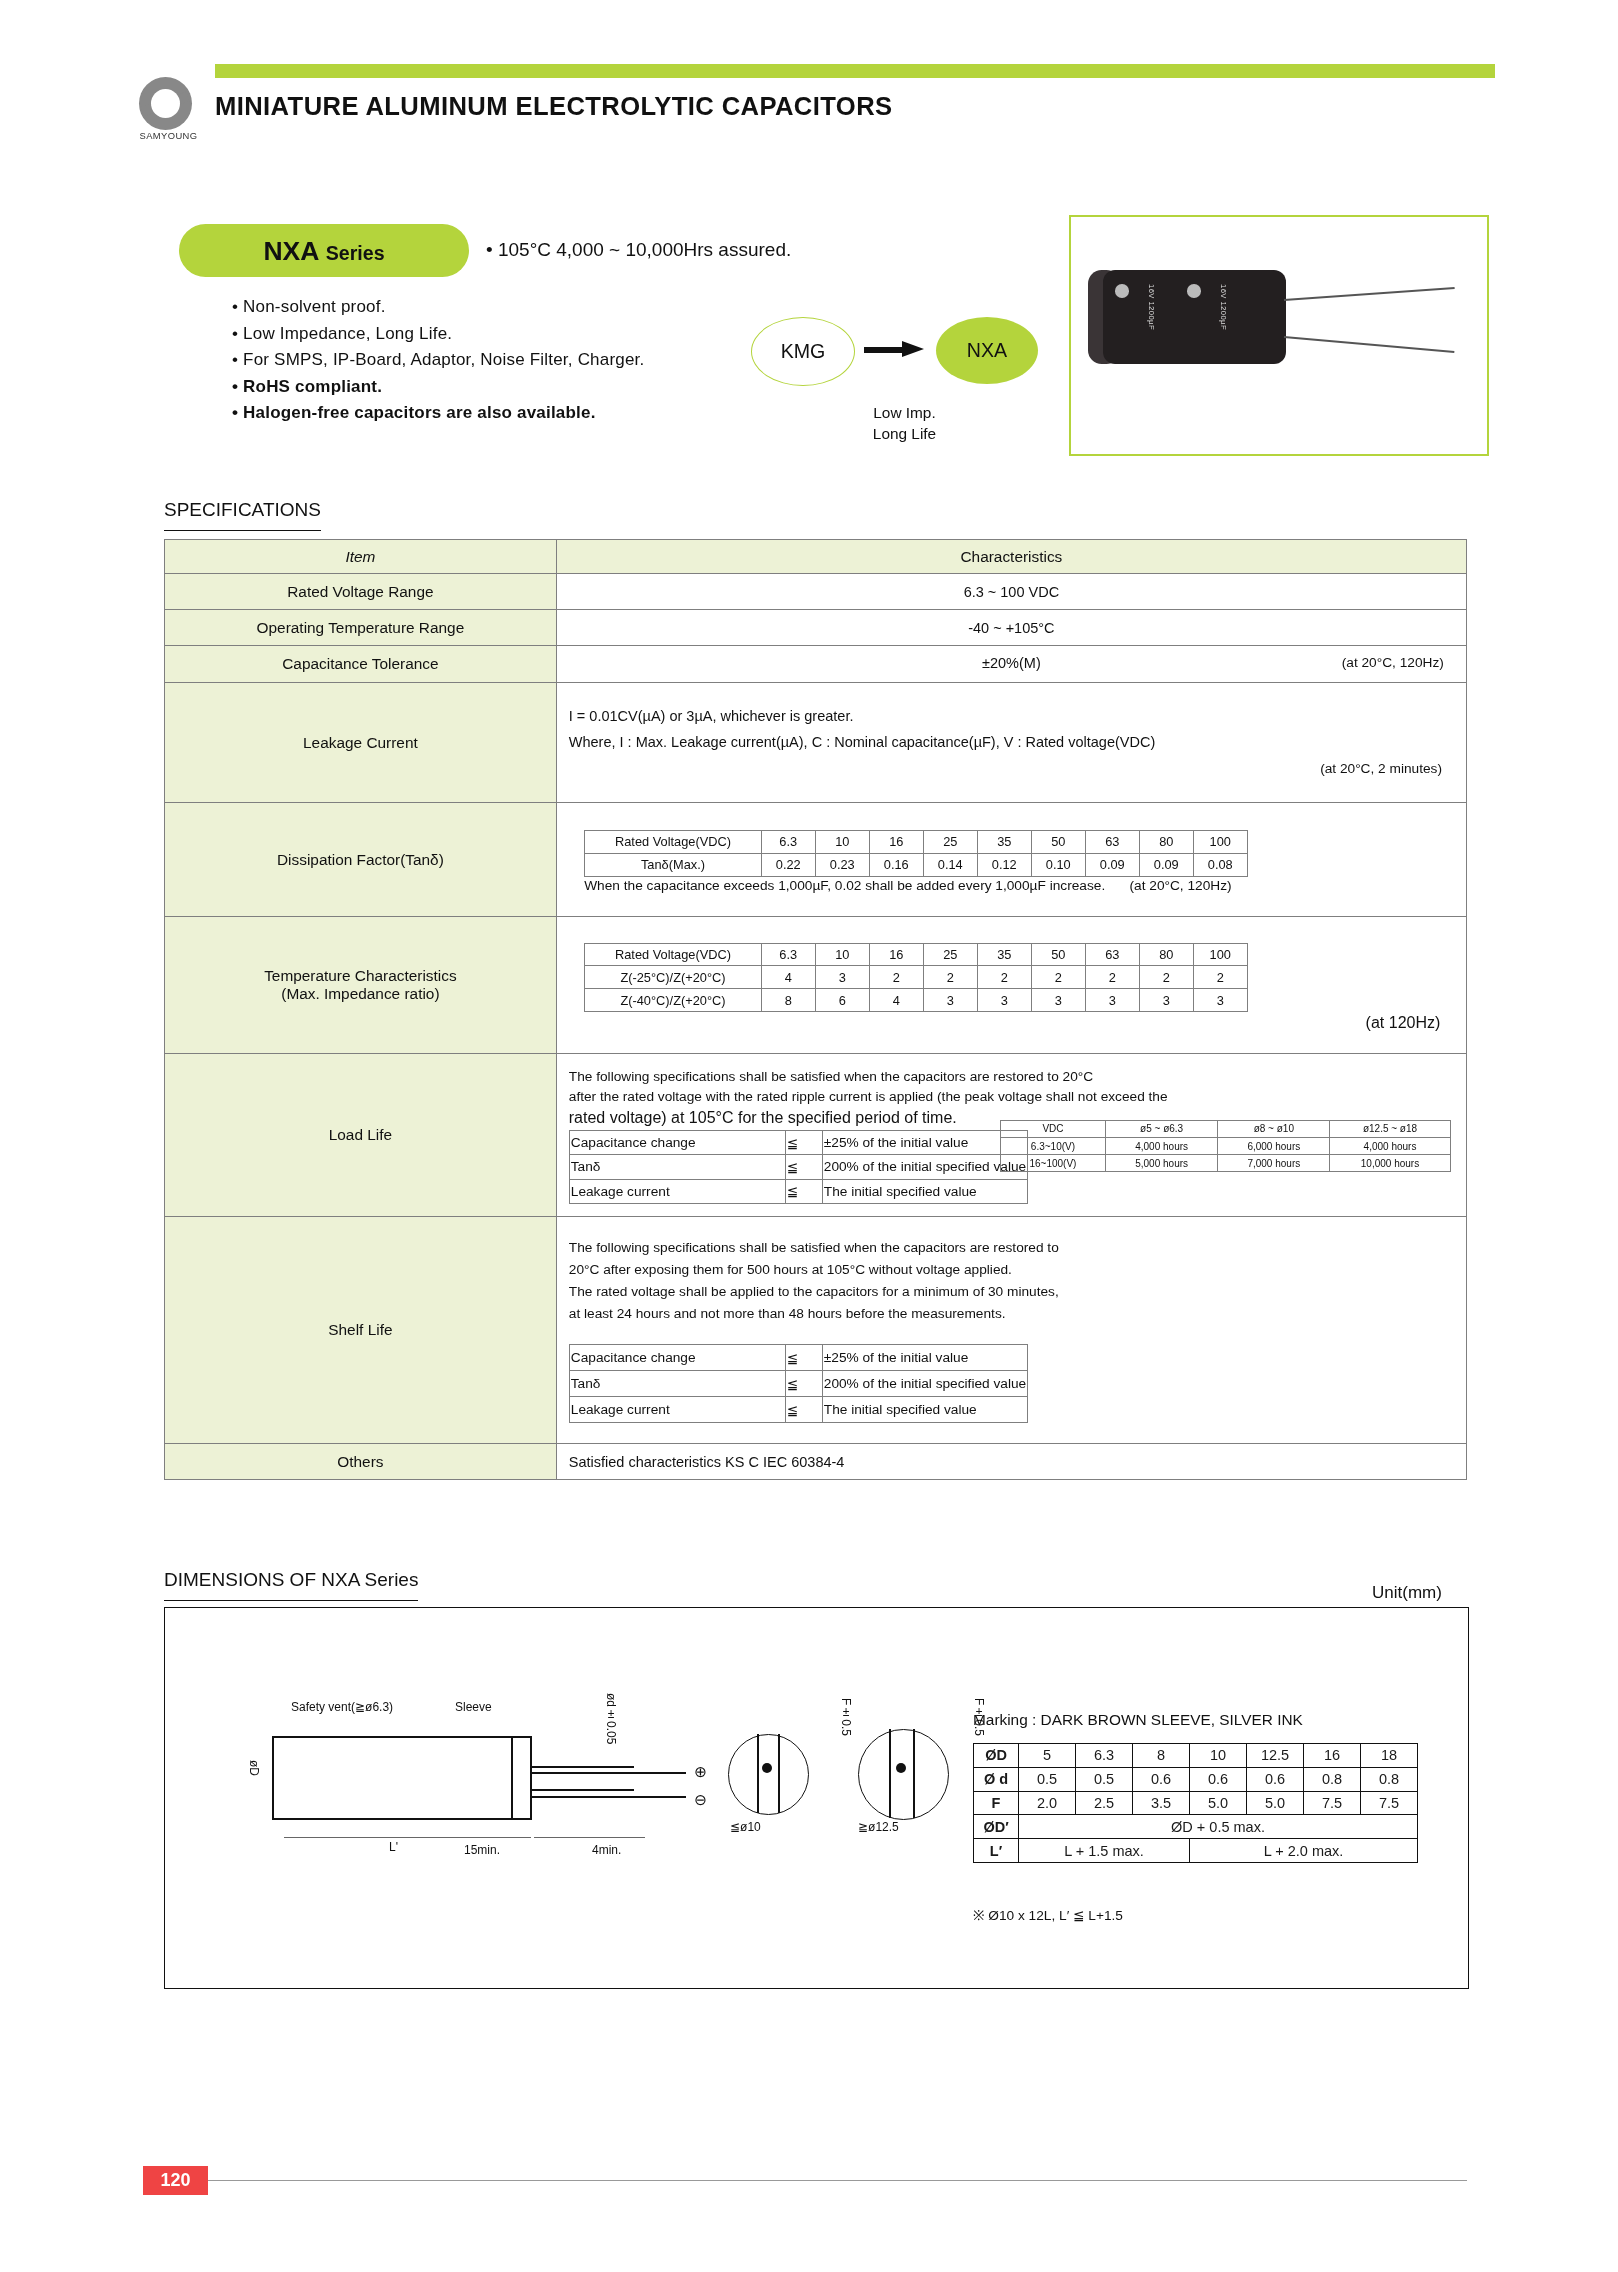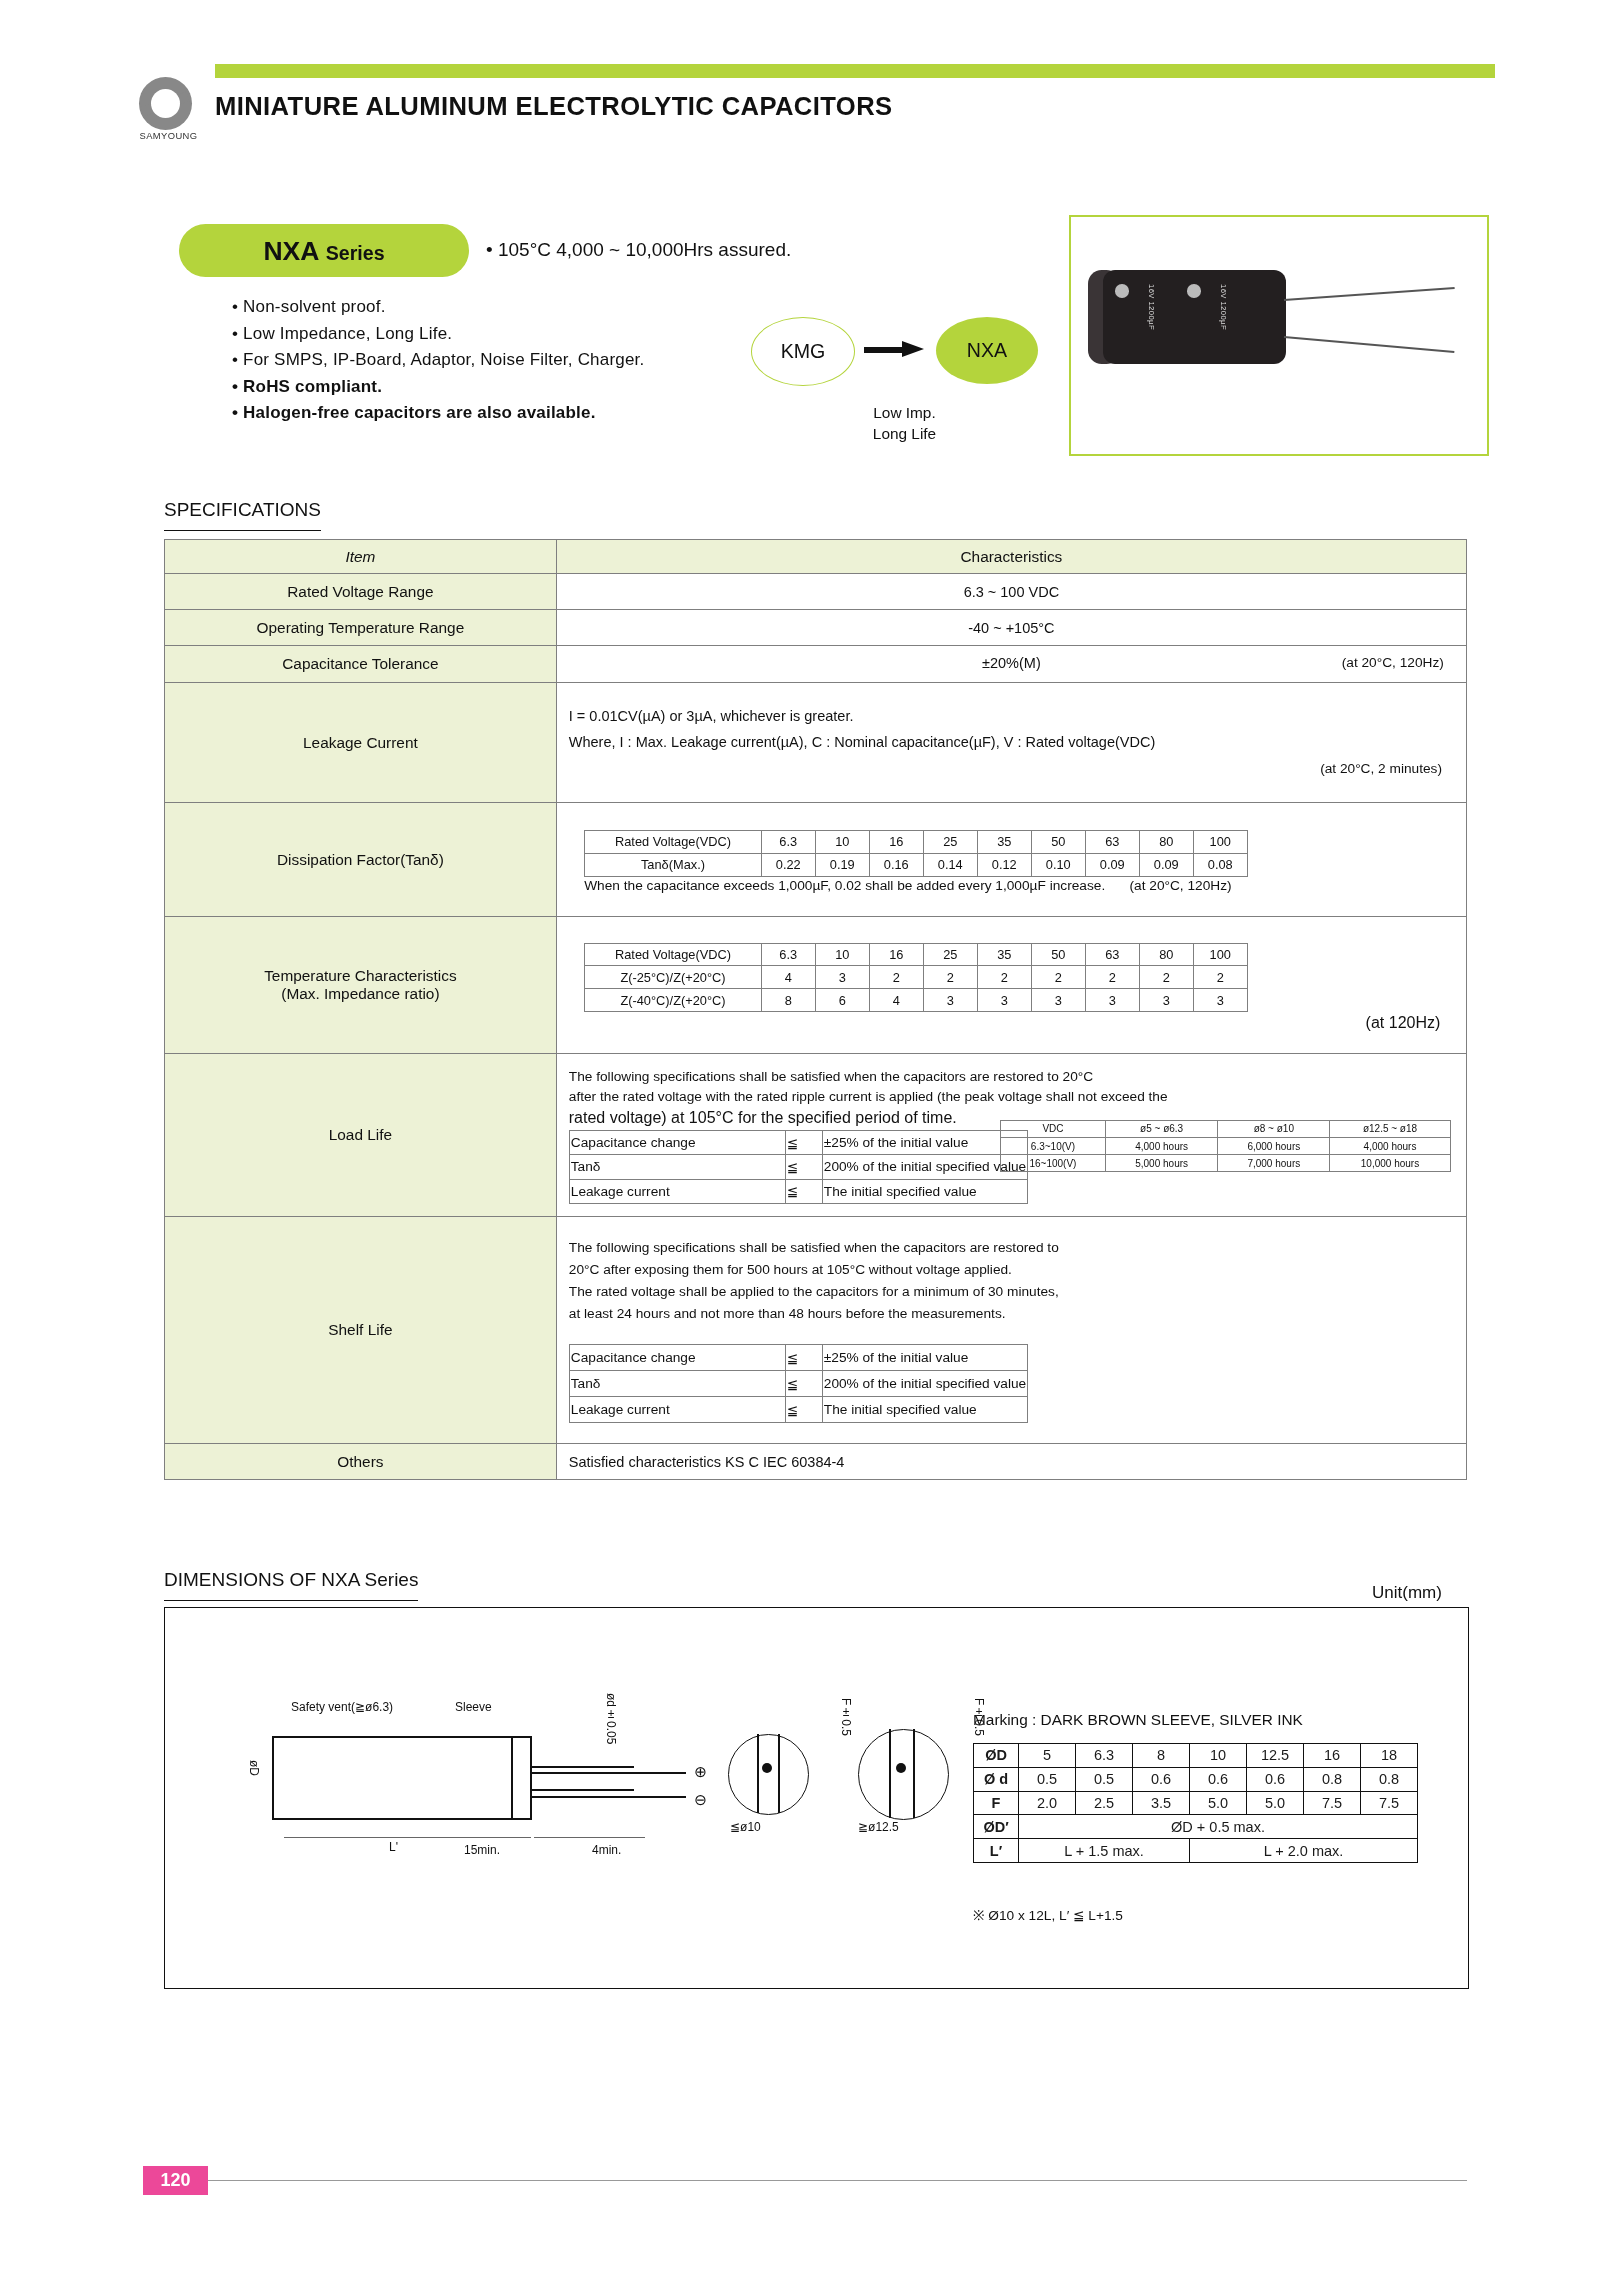--- a/index.html
+++ b/index.html
@@ -149,21 +149,21 @@
   .dimtable td.hcol{width:44px;font-weight:bold;}
   .marking{position:absolute;left:973px;top:1711px;font-size:15.4px;color:#111;}
   .dnote{position:absolute;left:973px;top:1905px;font-size:13.7px;color:#111;}
 
   
   .draw-lbl{position:absolute;font-size:12px;color:#111;}
   .drw-line{position:absolute;background:#111;}
 
   
   .pgnum{
-    position:absolute;left:143px;top:2166px;width:65px;height:29px;background:#ec4899;
+    position:absolute;left:143px;top:2166px;width:65px;height:29px;background:#ef4444;
     color:#fff;font-size:18px;font-weight:bold;text-align:center;line-height:29px;
   }
   .foot-rule{position:absolute;left:208px;top:2180px;width:1259px;height:0.9px;background:#999;}
 </style>
 </head>
 <body>
 
 <div class="page">
 
   <div class="hdr-bar"></div>
@@ -264,21 +264,21 @@
             <td class="num">25</td>
             <td class="num">35</td>
             <td class="num">50</td>
             <td class="num">63</td>
             <td class="num">80</td>
             <td class="num">100</td>
           </tr>
           <tr>
             <td class="lead-col">Tanδ(Max.)</td>
             <td class="num">0.22</td>
-            <td class="num">0.19</td>
+            <td class="num">0.23</td>
             <td class="num">0.16</td>
             <td class="num">0.14</td>
             <td class="num">0.12</td>
             <td class="num">0.10</td>
             <td class="num">0.09</td>
             <td class="num">0.09</td>
             <td class="num">0.08</td>
           </tr>
         </tbody>
             </table>

